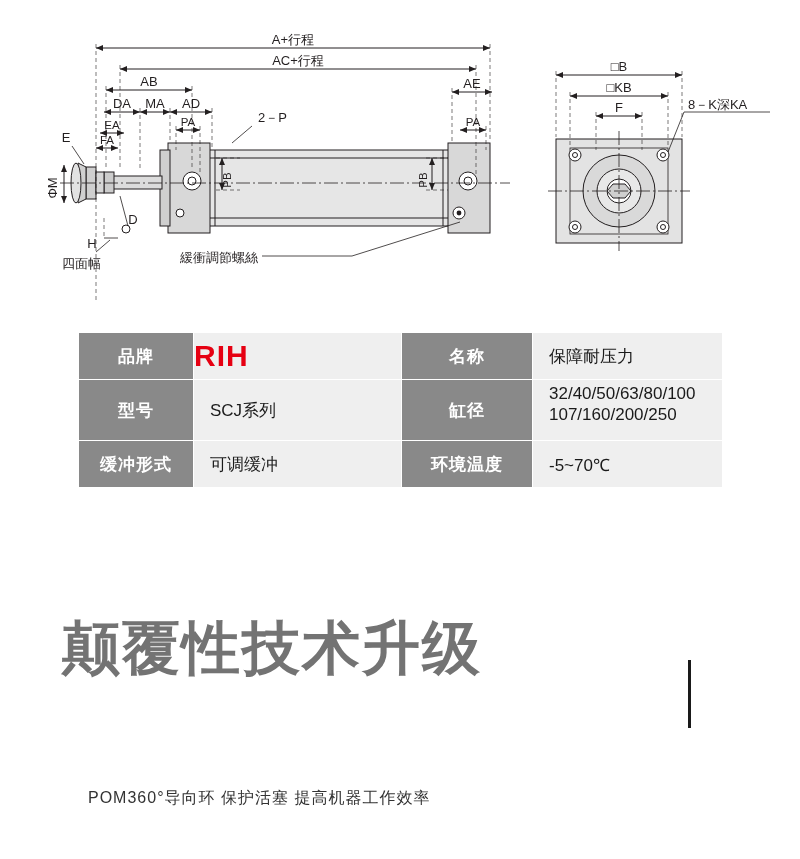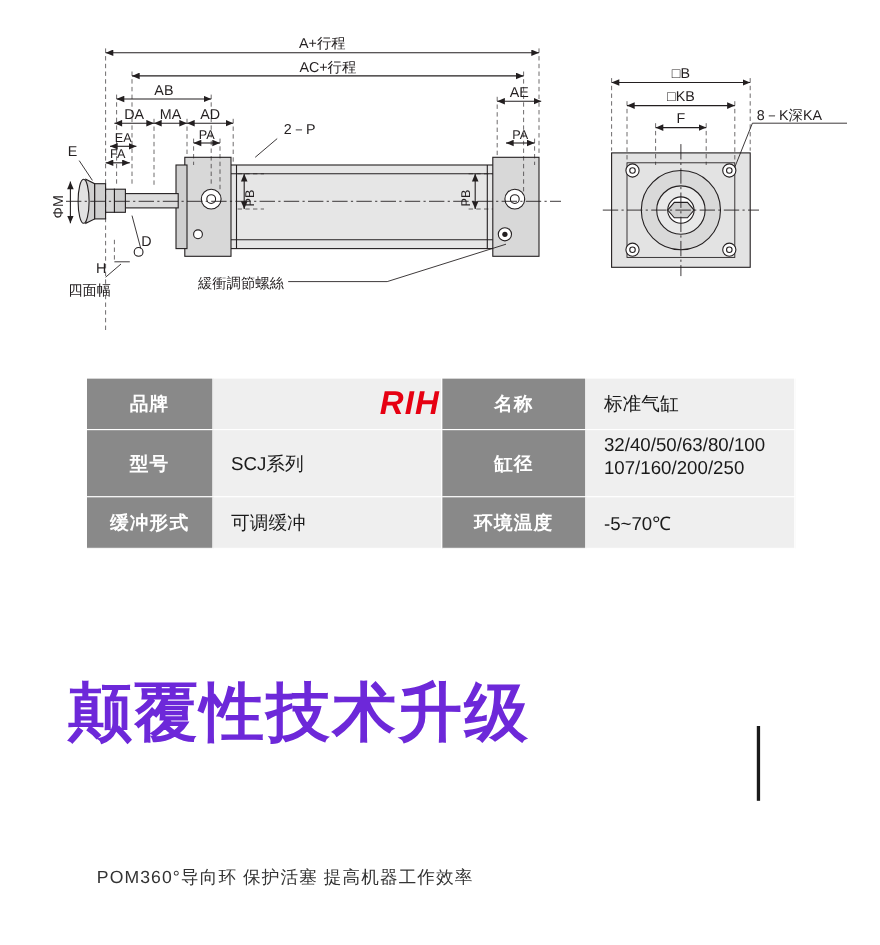--- a/index.html
+++ b/index.html
@@ -25,21 +25,21 @@
   #drawing svg {
     position: absolute;
     left: 0;
     top: 0;
   }
 
   
   #spec-table {
     position: absolute;
     left: 78px;
-    top: 343px;
+    top: 332px;
     width: 644px;
     border-collapse: collapse;
     table-layout: fixed;
   }
   #spec-table td {
     border: 1px solid #ffffff;
     height: 44px;
     font-size: 17px;
     vertical-align: middle;
   }
@@ -54,23 +54,22 @@
     background: #efefef;
     color: #1a1a1a;
     padding-left: 16px;
   }
   #spec-table col.c1 { width: 115px; }
   #spec-table col.c2 { width: 208px; }
   #spec-table col.c3 { width: 131px; }
   #spec-table col.c4 { width: 190px; }
 
   .brand-cell {
-    text-align: right;
+    text-align: left;
     padding-left: 0 !important;
-    font-style: italic;
   }
   .brand-text {
     color: #e60012;
     font-weight: bold;
     font-size: 30px;
     letter-spacing: 1px;
     font-family: "Liberation Sans", sans-serif;
   }
   .two-line {
     line-height: 1.25;
@@ -87,21 +86,21 @@
     top: 600px;
     width: 800px;
   }
   #headline {
     position: absolute;
     left: 62px;
     top: 16px;
     font-size: 58px;
     font-weight: bold;
     line-height: 1.12;
-    color: #6d28d9;
+    color: #737373;
     letter-spacing: 2px;
   }
   #headline .line2 { }
   #subline {
     position: absolute;
     left: 88px;
     top: 188px;
     font-size: 16px;
     color: #333333;
     letter-spacing: 1px;
@@ -296,21 +295,21 @@
       <col class="c3">
       <col class="c4">
   </colgroup>
   <tbody>
     <tr>
       <td class="label">品牌</td>
       <td class="value brand-cell">
         <span class="brand-text">RIH</span>
       </td>
       <td class="label">名称</td>
-      <td class="value">标准气缸</td>
+      <td class="value">保障耐压力</td>
     </tr>
     <tr>
       <td class="label">型号</td>
       <td class="value">SCJ系列</td>
       <td class="label">缸径</td>
       <td class="value two-line">
         <div>32/40/50/63/80/100</div>
         <div>107/160/200/250</div>
       </td>
     </tr>

